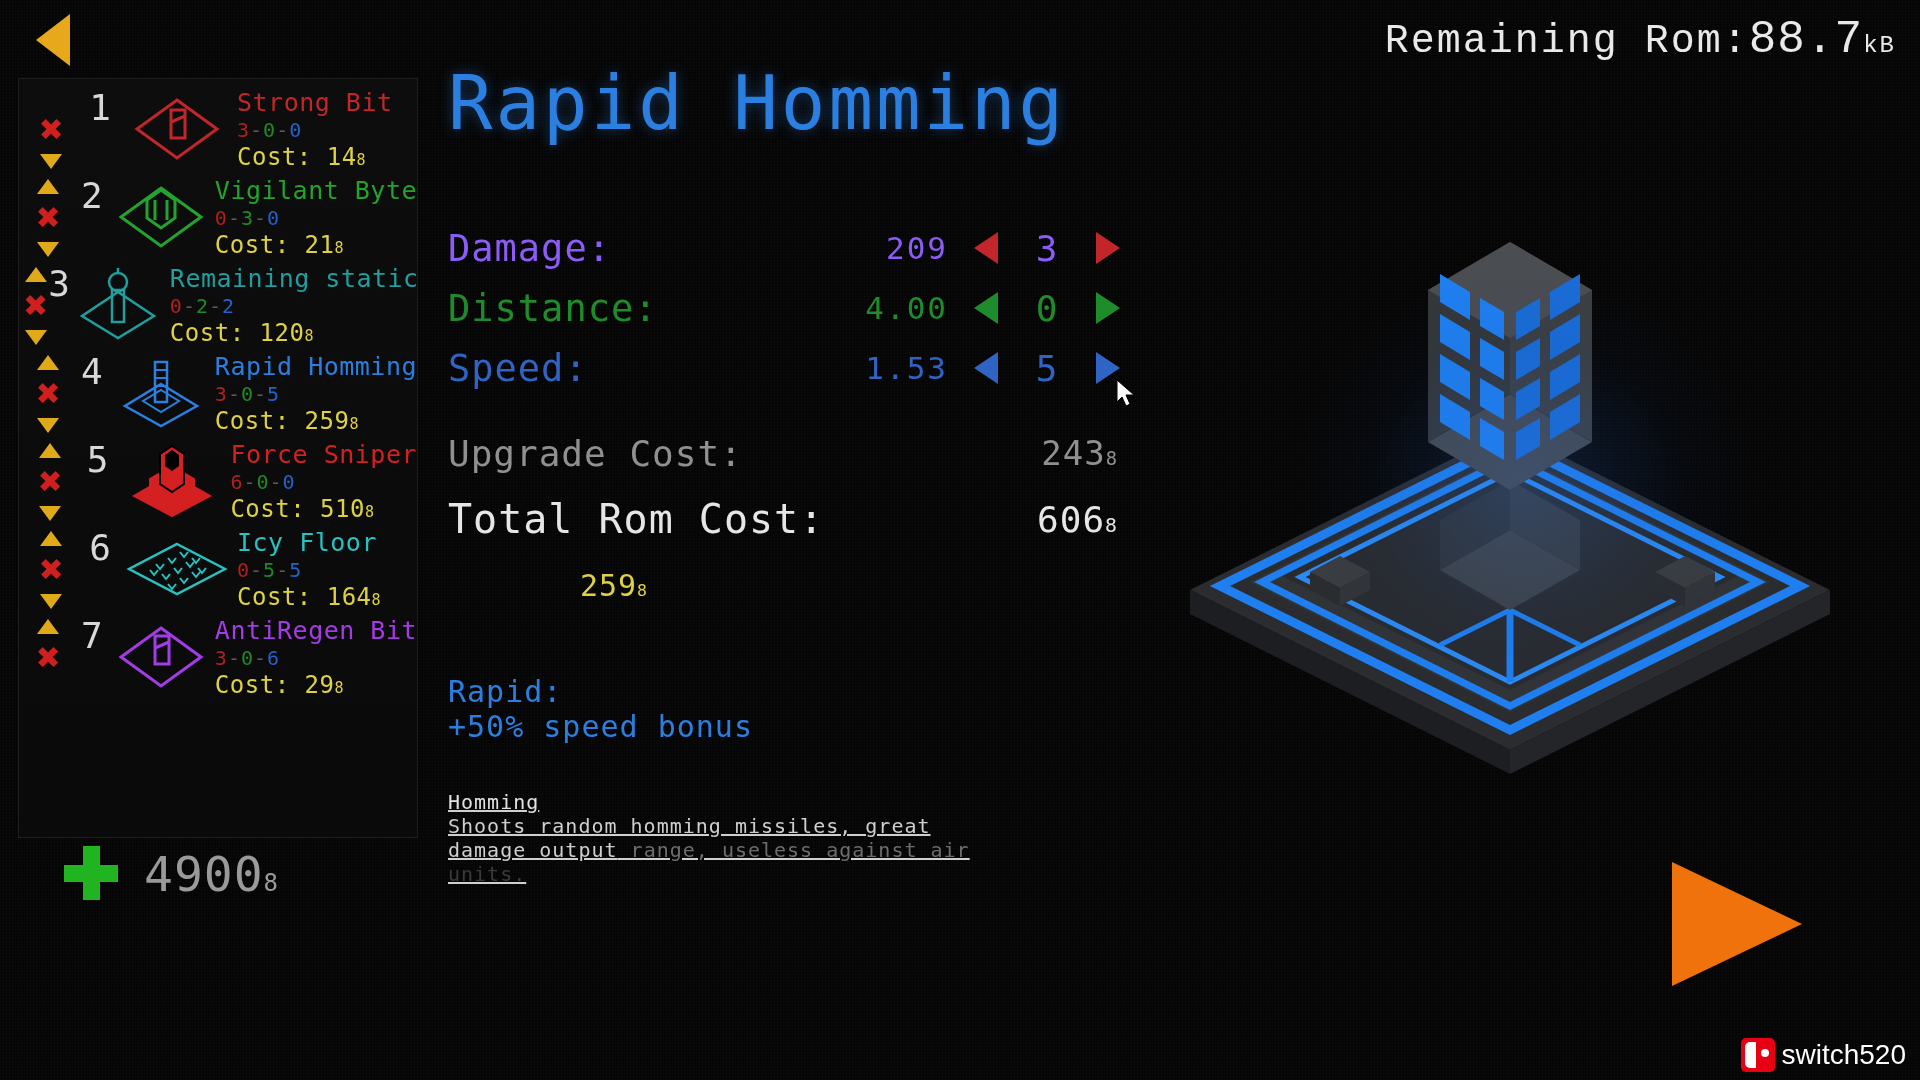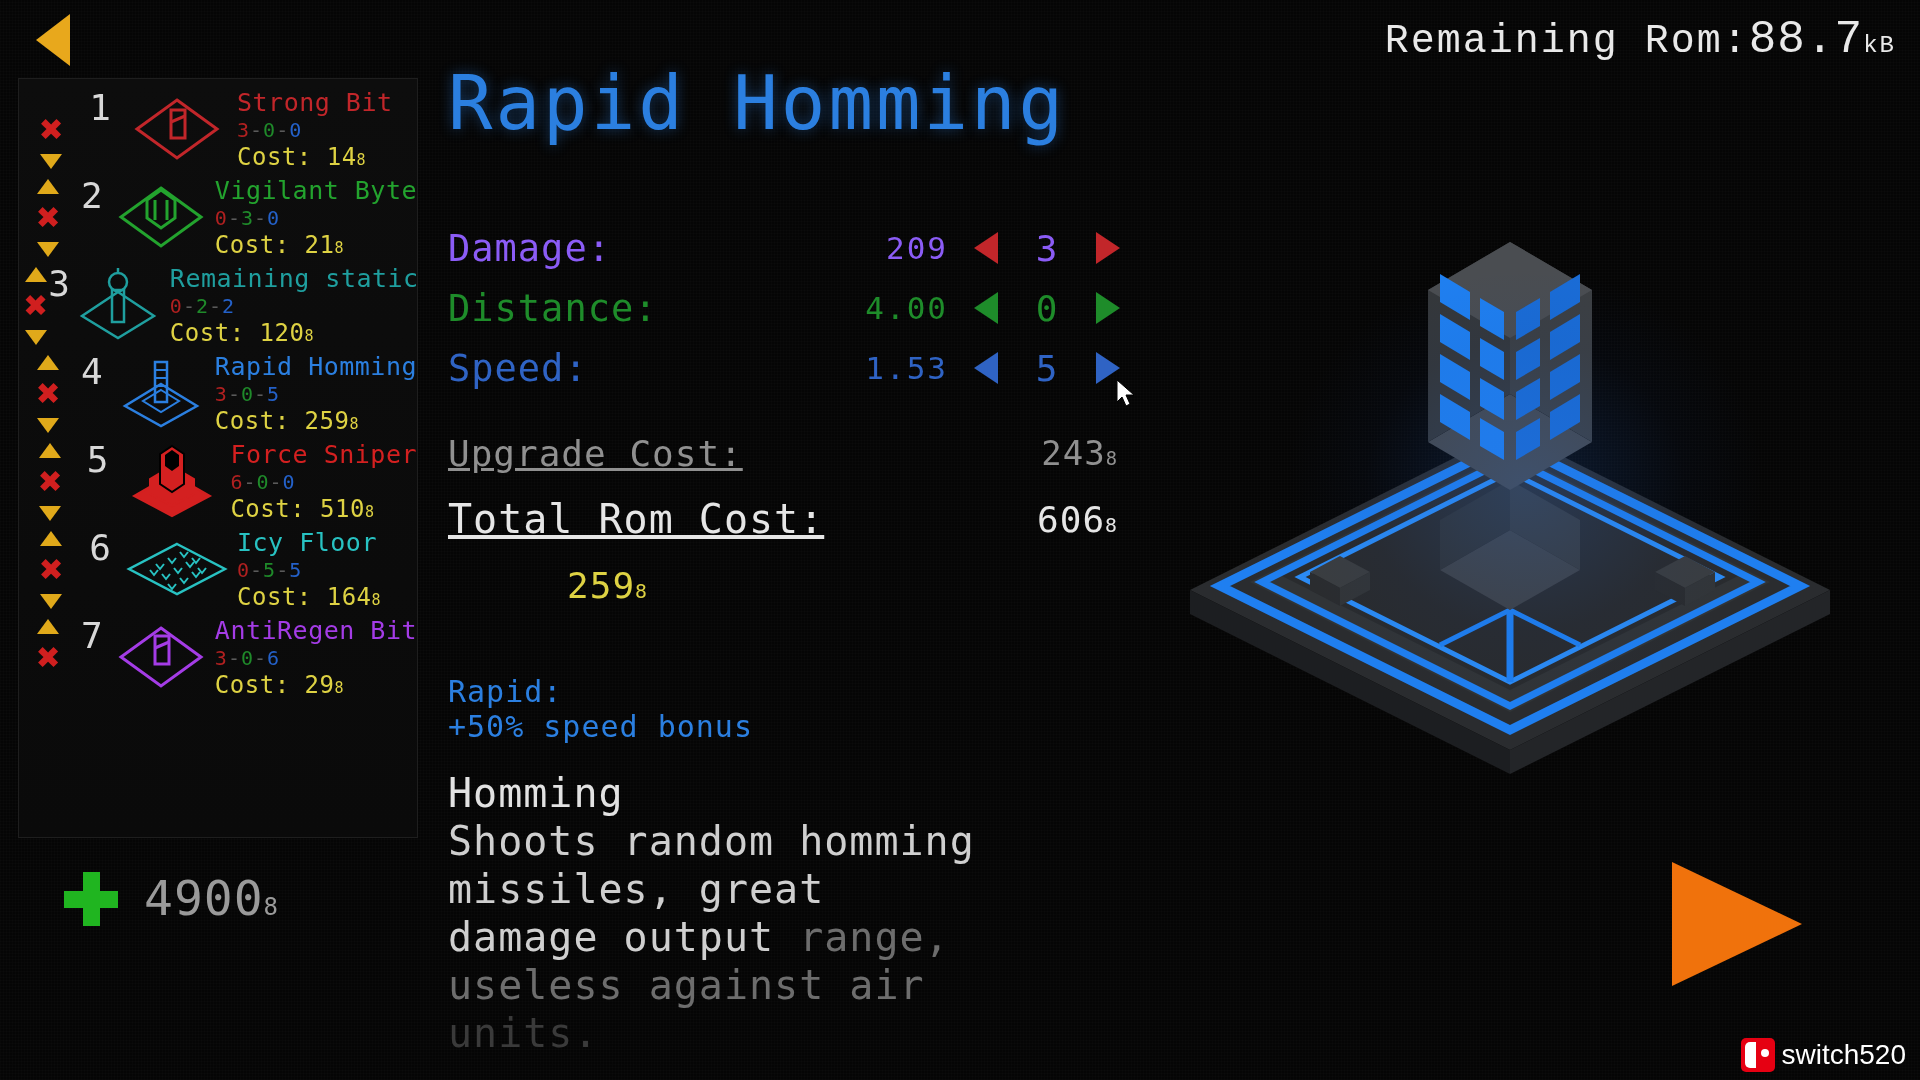--- a/index.html
+++ b/index.html
@@ -84,21 +84,21 @@
   .t-stats .s-d { color:#b02020; }
   .t-stats .s-r { color:#1f8a2a; }
   .t-stats .s-s { color:#2461c9; }
   .t-stats .dash { color:#5a5a5a; }
   .t-cost { font-size:24px; color:#ded243; letter-spacing:0.5px; }
   .t-cost .sub { font-size:15px; }
 
   #total-bar {
     position:absolute; left:18px; top:846px;
     width:400px; height:80px;
-    display:flex; align-items:flex-end; gap:26px; padding-left:46px;
+    display:flex; align-items:flex-start; gap:26px; padding-left:46px;
   }
   .plus-icon { position:relative; width:54px; height:54px; }
   .plus-icon::before, .plus-icon::after {
     content:""; position:absolute; background:#20b520;
   }
   .plus-icon::before { left:19px; top:0; width:17px; height:54px; }
   .plus-icon::after { left:0; top:19px; width:54px; height:17px; }
   #total-value { color:#9a9a9a; font-size:48px; letter-spacing:1px; }
   #total-value .sub { font-size:24px; }
 
@@ -128,33 +128,33 @@
   .row-dmg .ar-l { border-right:24px solid #c2262a; }
   .row-dmg .ar-r { border-left:24px solid #c2262a; }
   .row-dist .stat-label, .row-dist .stat-value, .row-dist .lvl { color:#1e8c2a; }
   .row-dist .ar-l { border-right:24px solid #1e8c2a; }
   .row-dist .ar-r { border-left:24px solid #1e8c2a; }
   .row-spd .stat-label, .row-spd .stat-value, .row-spd .lvl { color:#2f63c4; }
   .row-spd .ar-l { border-right:24px solid #2f63c4; }
   .row-spd .ar-r { border-left:24px solid #2f63c4; }
 
   .cost-row { display:flex; align-items:center; height:66px; }
-  .cost-label { width:470px; letter-spacing:1px;text-decoration:underline; }
+  .cost-label { width:470px; letter-spacing:1px; }
   .cost-value { width:200px; text-align:right; letter-spacing:1px; }
   .cost-value .sub { font-size:0.55em; }
   #row-upgrade { margin-top:22px; }
   #row-upgrade .cost-label { font-size:36px; color:#909090; }
   #row-upgrade .cost-value { font-size:34px; color:#909090; }
   #row-total .cost-label { font-size:40px; color:#e6e6e6; }
   #row-total .cost-value { font-size:36px; color:#e6e6e6; }
   #row-ram .cost-label { font-size:38px; color:#ded243; }
-  #row-ram .cost-value { font-size:36px; color:#ded243;text-align:right; }
+  #row-ram .cost-value { font-size:30px; color:#ded243;text-align:right; }
 
   #bonus-block { margin-top:56px; color:#2b7fe0; font-size:30px; line-height:1.18; letter-spacing:1px; }
-  #desc-block { margin-top:24px; color:#cfcfcf; font-size:40px; line-height:1.2; letter-spacing:1px; width:700px; }
+  #desc-block { margin-top:45px; color:#cfcfcf; font-size:20px; line-height:1.2; letter-spacing:1px; width:700px;text-decoration:underline; }
   #desc-title { color:#e2e2e2; }
   .faded1 { color:#6d6d6d; }
   .faded2 { color:#3a3a3a; }
 
   
   #preview { position:absolute; left:1140px; top:190px; width:740px; height:620px; }
   #preview svg { display:block; }
   #glow {
     position:absolute; left:150px; top:80px; width:470px; height:430px;
     background:radial-gradient(ellipse at center, rgba(40,110,220,0.22) 0%, rgba(20,60,140,0.06) 48%, transparent 72%);

